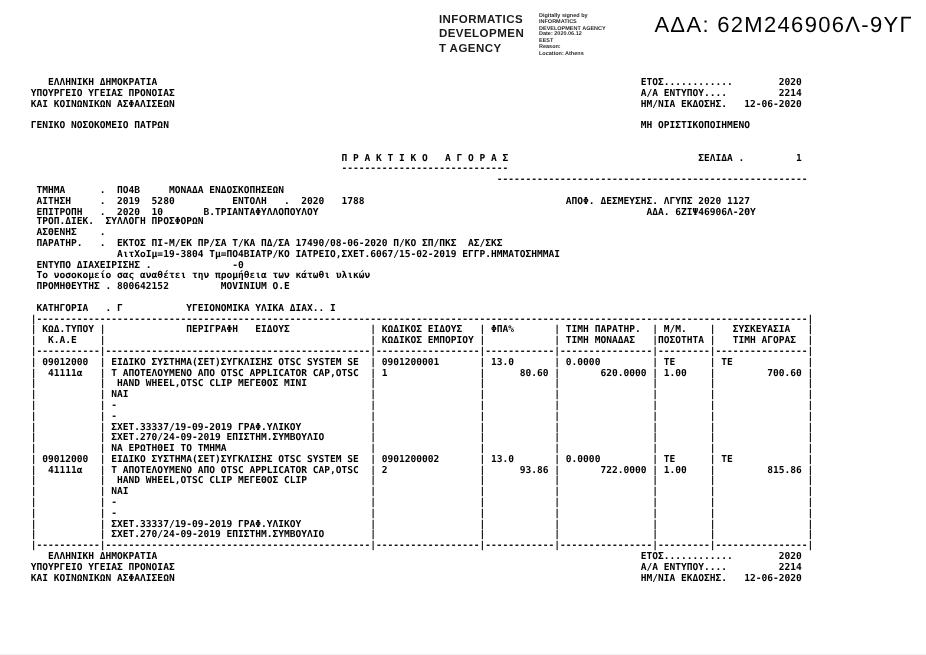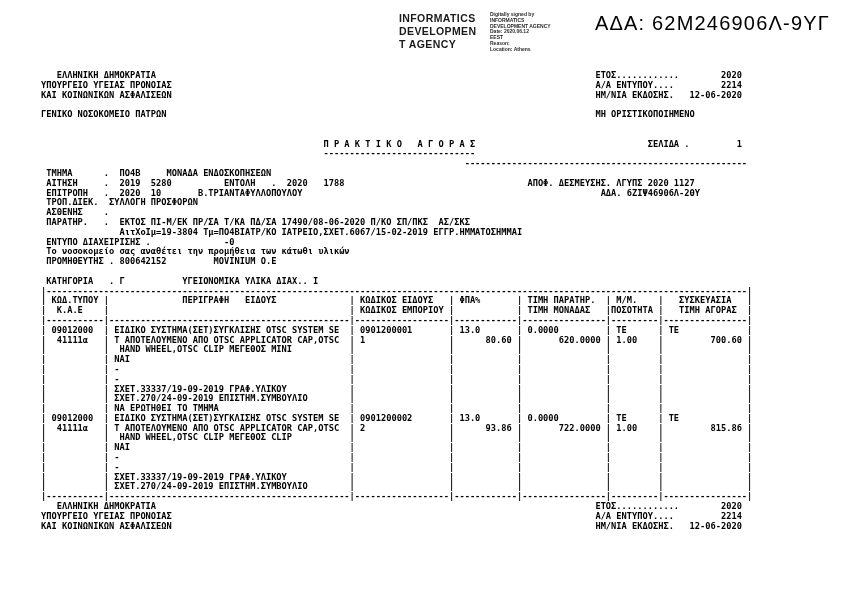--- a/index.html
+++ b/index.html
@@ -1,18 +1,18 @@
 <!DOCTYPE html>
 <html><head>
 <meta charset="utf-8">
 <style>
   html,body{margin:0;padding:0;background:#e8e8e8;}
   .page{position:relative;width:842px;height:595px;background:#ffffff;overflow:hidden;
         font-family:"DejaVu Sans Mono",monospace;color:#000;}
-  .report{position:absolute;left:41px;top:71px;margin:0;
+  .report{position:absolute;left:28px;top:71px;margin:0;
           font-family:"DejaVu Sans Mono",monospace;font-weight:bold;
           font-size:8.7px;line-height:9.8px;letter-spacing:0;
           white-space:pre;color:#000;}
   .ada{position:absolute;top:12px;right:12px;
        font-family:"Liberation Sans",sans-serif;font-size:20px;
        letter-spacing:1.2px;color:#000;}
   .stamp{position:absolute;left:399px;top:12px;display:flex;gap:5px;align-items:flex-start;}
   .stamp-agency{width:86px;font-family:"Liberation Sans",sans-serif;
                 font-weight:700;font-size:10.5px;line-height:13px;
                 letter-spacing:.4px;color:#1a1a1a;white-space:pre-line;}

